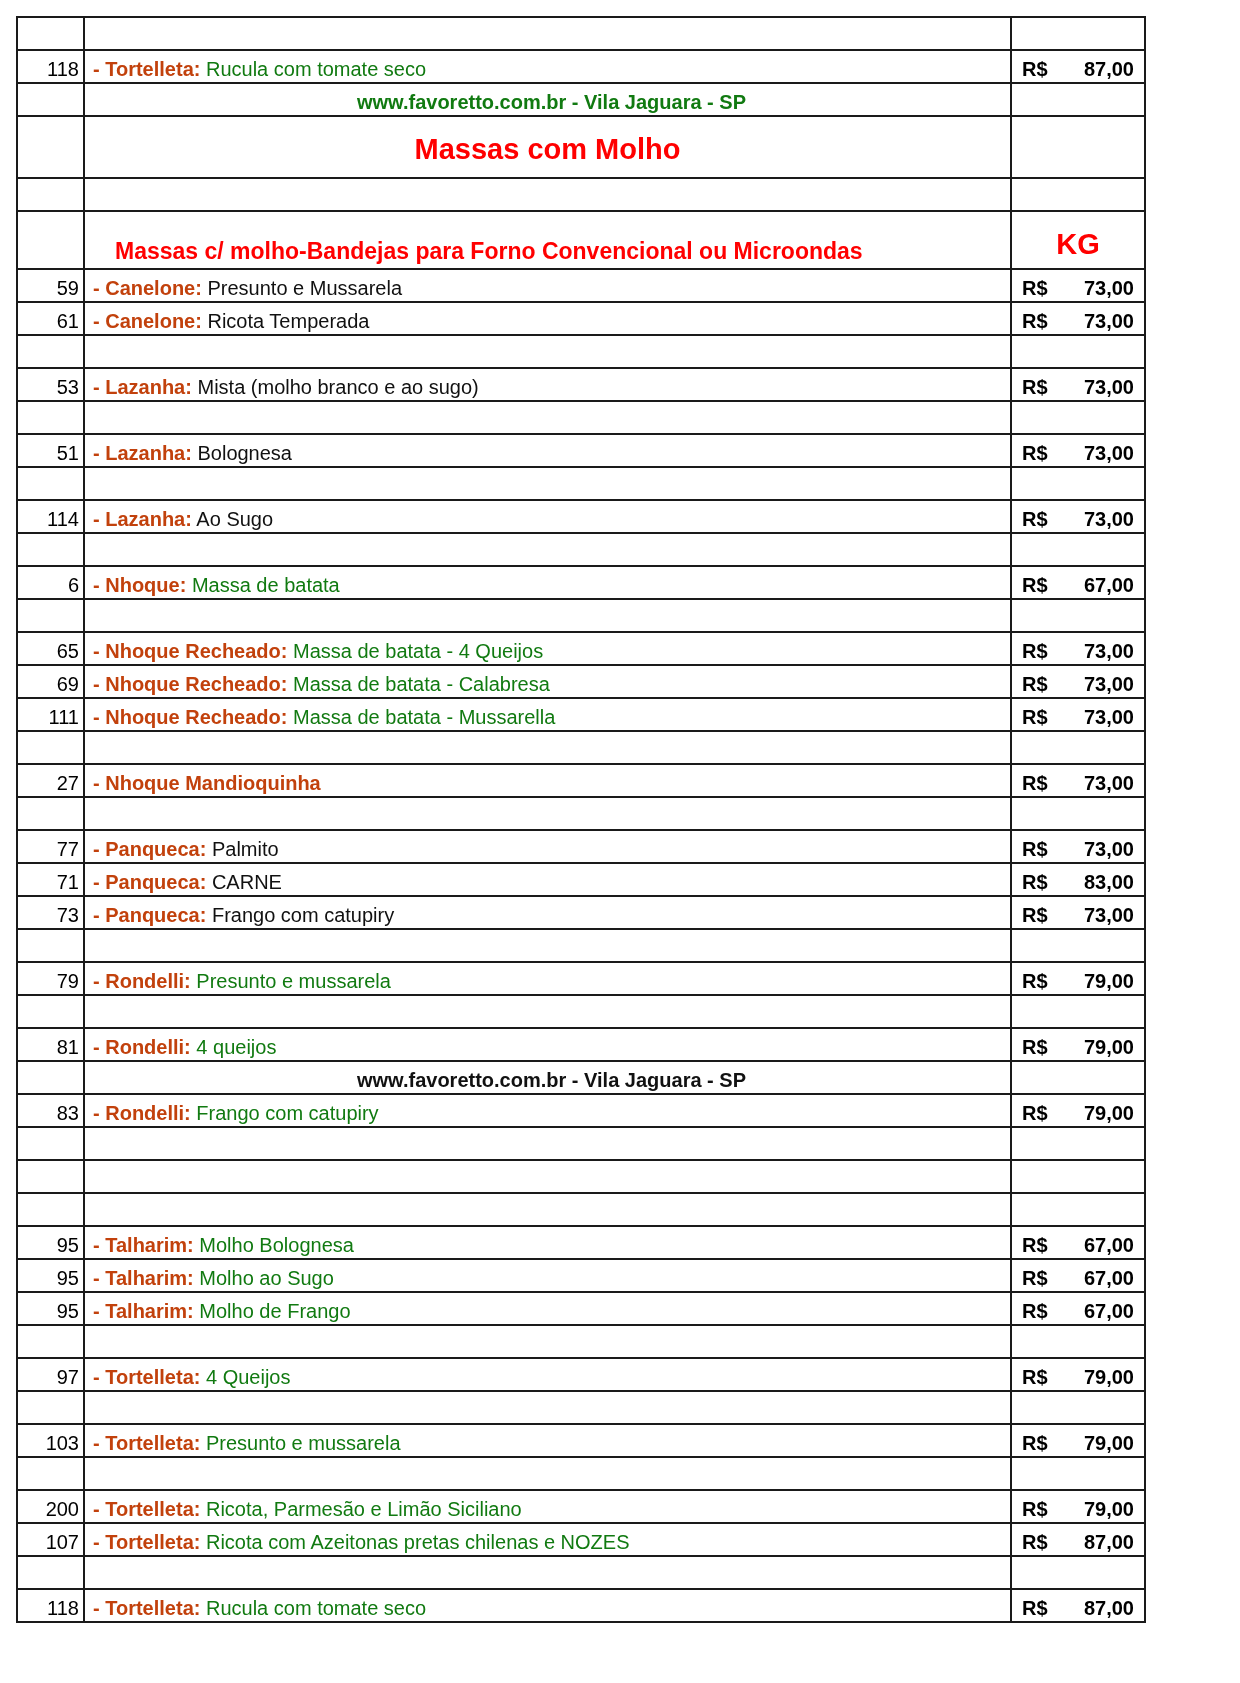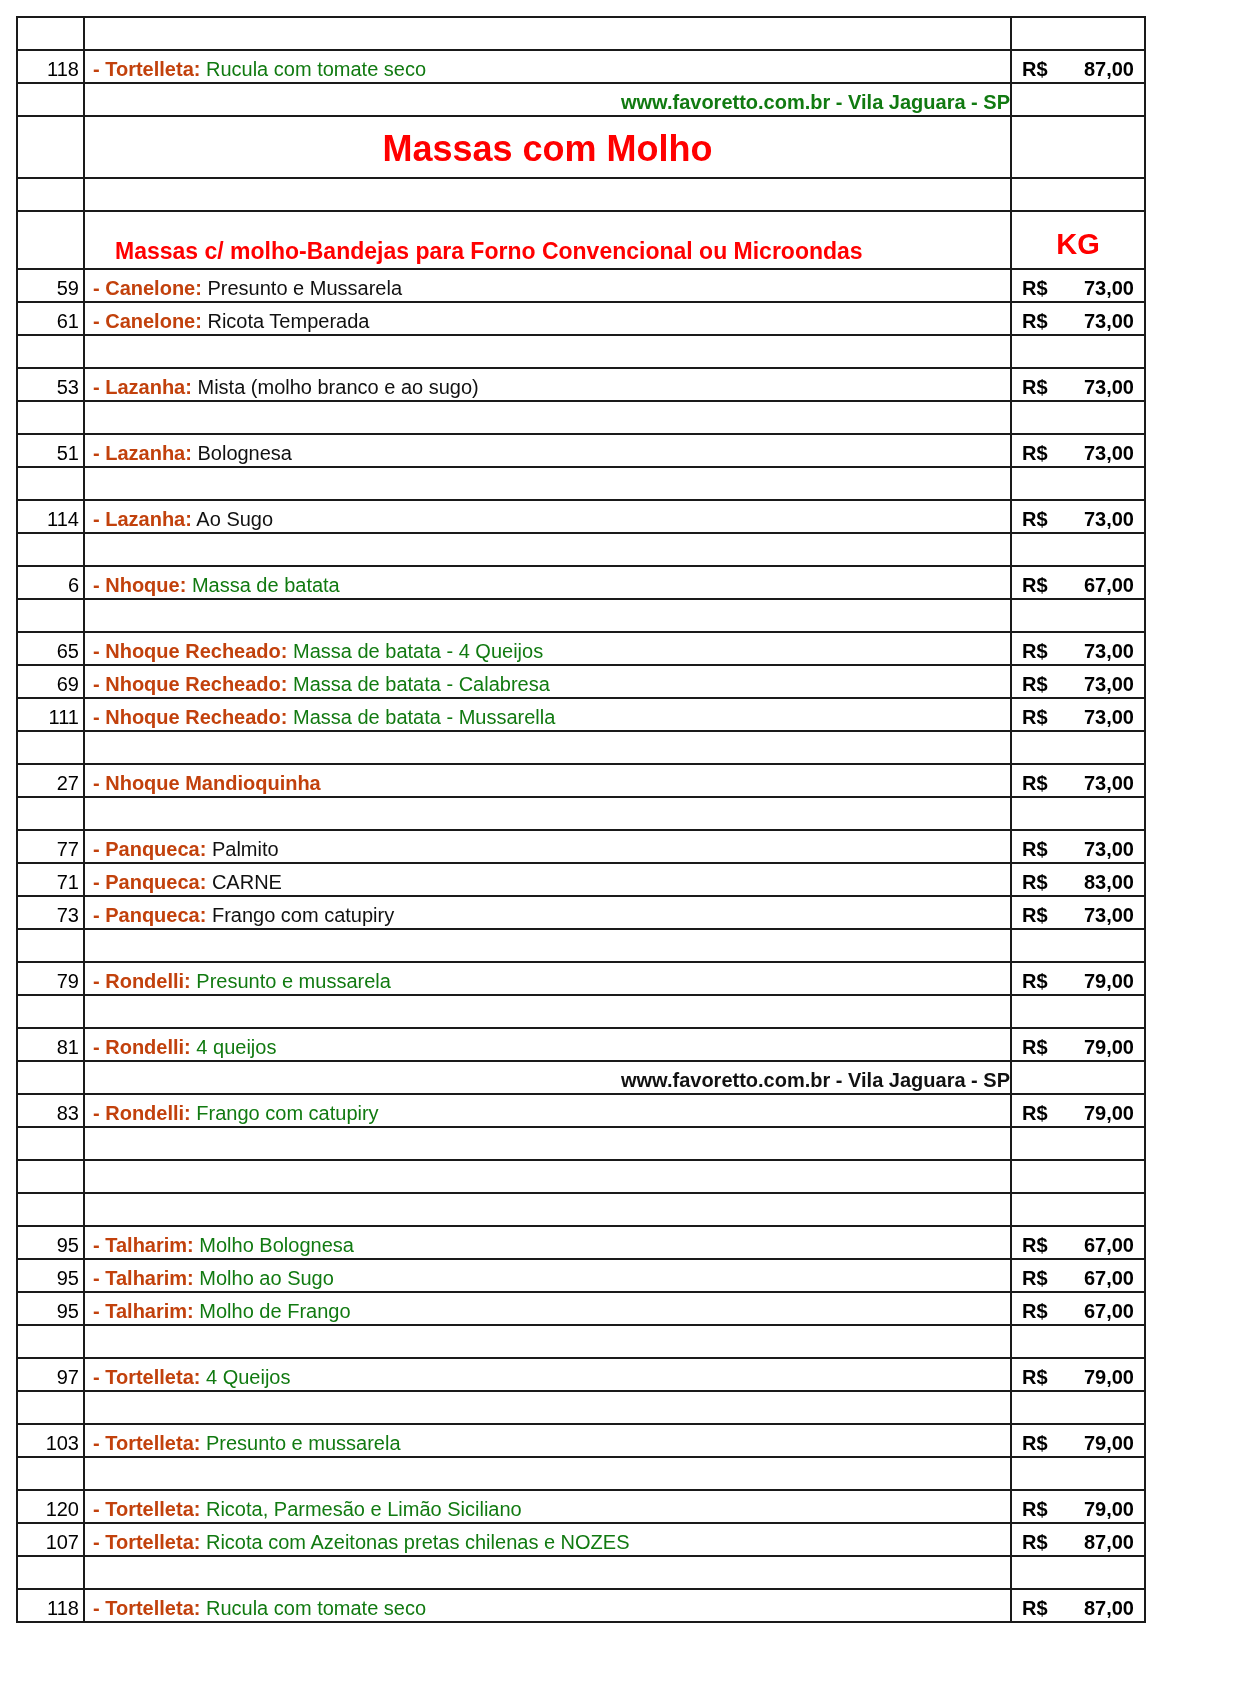--- a/index.html
+++ b/index.html
@@ -14,24 +14,24 @@
   col.c-price { width: 134px; }
   td.num { text-align: right; padding-right: 4px; padding-bottom: 2px; }
   td.desc { padding-left: 8px; padding-bottom: 2px; }
   td.price { padding-bottom: 2px; }
   .price-wrap { display: flex; justify-content: space-between; padding: 0 10px 0 10px; font-weight: bold; }
   .cat { color: #c2410c; font-weight: bold; }
   .d-green { color: #117a11; text-align: right; }
   .d-black { color: #111; }
   tr.title td { height: 56px; }
   tr.header td { height: 48px; border-radius: 15px; }
-  .site { text-align: right; font-weight: bold; font-size: 20px; }
+  .site { text-align: center; font-weight: bold; font-size: 20px; }
   .site.green { color: #117a11; }
   .site.black { color: #111; }
-  .main-title { text-align: center; color: #ff0000; font-weight: bold; font-size: 36px; line-height: 44px; vertical-align: middle; padding-top: 4px; margin-top: 48px; }
+  .main-title { text-align: center; color: #ff0000; font-weight: bold; font-size: 29px; line-height: 44px; vertical-align: middle; padding-top: 4px; margin-top: 48px; }
   .subtitle { color: #ff0000; font-weight: bold; font-size: 23px; line-height: 26px; padding-left: 30px; padding-bottom: 4px; }
   .kg { color: #ff0000; font-weight: bold; font-size: 29px; text-align: center; vertical-align: middle; padding-top: 8px; margin-left: 28px; }
 </style>
 </head>
 <body>
 
 <div class="sheet">
   <table>
     <colgroup>
         <col class="c-num">
@@ -361,21 +361,21 @@
               <span>79,00</span>
             </div>
           </td>
         </tr>
         <tr>
           <td class="num"></td>
           <td class="desc"></td>
           <td class="price"></td>
         </tr>
         <tr>
-          <td class="num">120</td>
+          <td class="num">200</td>
           <td class="desc"><span class="cat">- Tortelleta:</span> <span class="d-green">Ricota, Parmesão e Limão Siciliano</span></td>
           <td class="price">
             <div class="price-wrap">
               <span>R$</span>
               <span>79,00</span>
             </div>
           </td>
         </tr>
         <tr>
           <td class="num">107</td>

